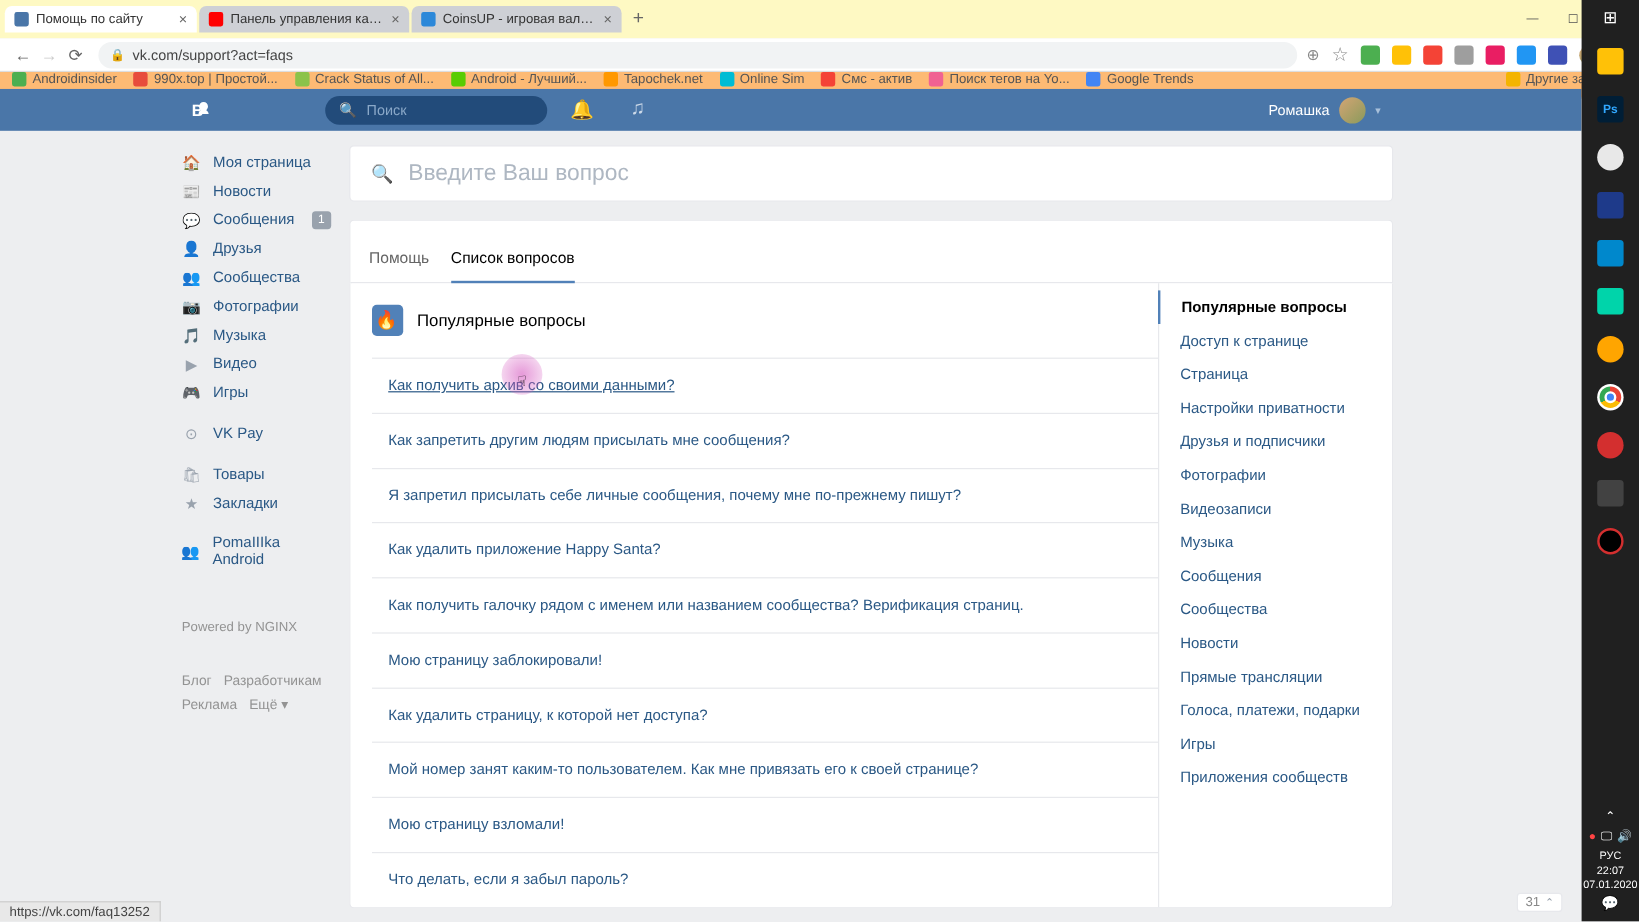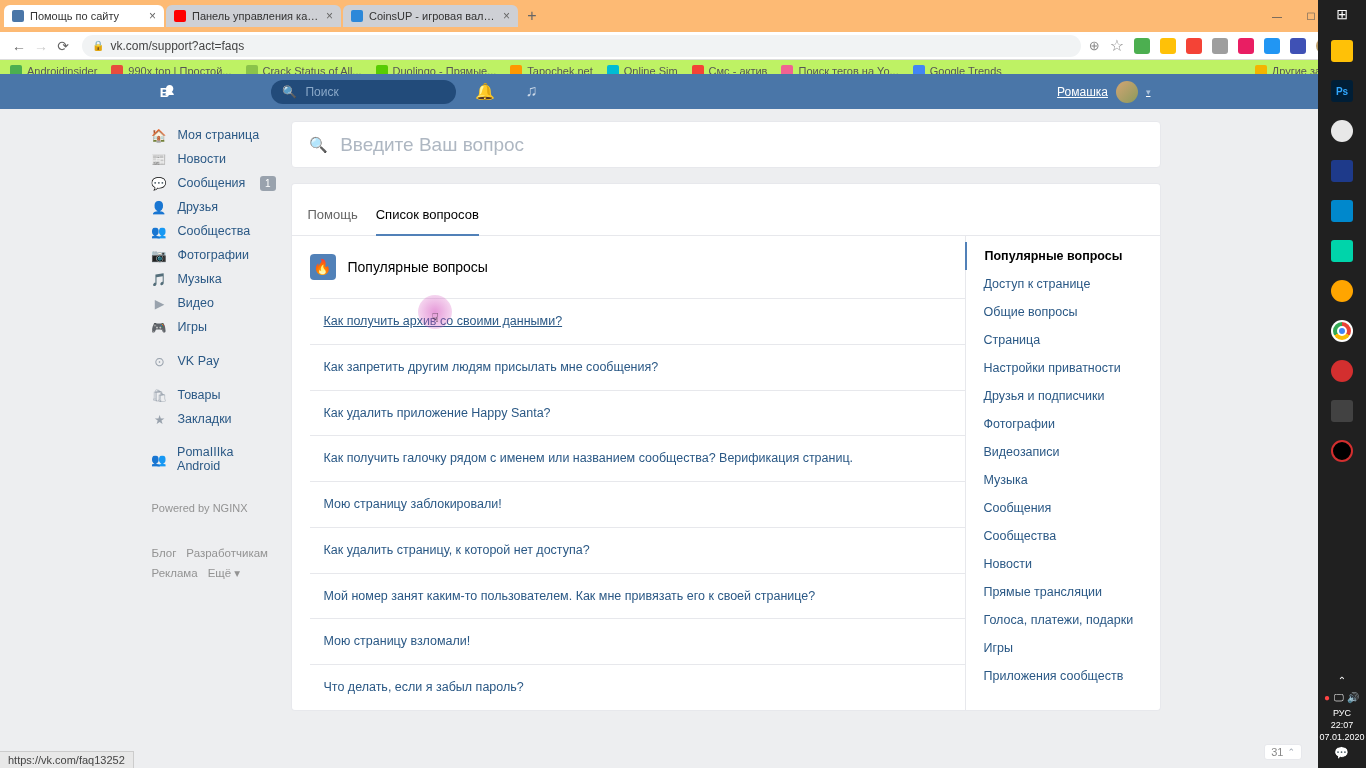--- a/index.html
+++ b/index.html
@@ -1,60 +1,60 @@
 <!DOCTYPE html>
 <html><head>
 <meta charset="utf-8">
 <style>
 * { margin: 0; padding: 0; box-sizing: border-box; font-family: -apple-system, BlinkMacSystemFont, "Segoe UI", Arial, sans-serif; }
 body { background: #edeef0; overflow: hidden; width: 1366px; height: 768px; position: relative; }
 
 
-.browser-tabs { height: 24px; background: #fdba74; display: flex; align-items: center; padding: 16px 4px; }
+.browser-tabs { height: 24px; background: #fef9c3; display: flex; align-items: center; padding: 16px 4px; }
 .tab { height: 22px; background: #fff; border-radius: 6px 6px 0 0; padding: 0 8px; display: flex; align-items: center; font-size: 11px; color: #333; margin-right: 2px; max-width: 175px; min-width: 160px; cursor: pointer; }
 .tab.inactive { background: #ced0d5; }
 .tab .favicon { width: 12px; height: 12px; margin-right: 6px; border-radius: 2px; flex-shrink: 0; }
 .tab .tab-title { white-space: nowrap; overflow: hidden; text-overflow: ellipsis; flex: 1; }
 .tab .close { margin-left: 6px; font-size: 12px; color: #666; }
 .tab-new { width: 24px; text-align: center; color: #666; font-size: 16px; cursor: pointer; }
 .window-controls { margin-left: auto; display: flex; }
 .win-ctrl { width: 34px; text-align: center; color: #555; font-size: 10px; }
 
 .url-bar { height: 28px; background: #fff; display: flex; align-items: center; padding: 0 8px; border-bottom: 1px solid #ddd; }
 .nav-btn { width: 22px; color: #666; text-align: center; font-size: 14px; }
 .url-input { flex: 1; margin: 0 8px; background: #f1f3f4; border-radius: 12px; height: 22px; display: flex; align-items: center; padding: 0 10px; font-size: 12px; color: #444; }
 .url-input .lock { margin-right: 6px; font-size: 10px; }
 .ext-icons { display: flex; gap: 10px; align-items: center; }
 .ext-icon { width: 16px; height: 16px; border-radius: 3px; }
 
-.bookmarks { height: 22px; background: #bef264; display: flex; align-items: center; padding: 0 10px; gap: 14px; font-size: 11px; color: #555; border-bottom: 1px solid #ccc; }
+.bookmarks { height: 22px; background: #fdba74; display: flex; align-items: flex-start; padding: 0 10px; gap: 14px; font-size: 11px; color: #555; border-bottom: 1px solid #ccc; }
 .bookmark { display: flex; align-items: center; gap: 5px; cursor: pointer; }
 .bm-icon { width: 12px; height: 12px; border-radius: 2px; }
 .bookmarks-right { margin-left: auto; }
 
 
 .vk-header { height: 35px; background: #4a76a8; display: flex; align-items: center; padding: 0; }
 .vk-header-inner { width: 1015px; margin: 0 auto; display: flex; align-items: center; padding: 0 10px; position: relative; left: -6px;}
 .vk-logo { width: 30px; height: 20px; margin-right: 85px; }
 .vk-search { width: 185px; background: #224b7a; border-radius: 14px; height: 24px; display: flex; align-items: center; padding: 0 12px; color: #8aa8c8; font-size: 12px; }
 .vk-search-icon { margin-right: 8px; }
 .vk-top-icons { margin-left: 20px; display: flex; gap: 30px; color: #ccd9e8; }
-.vk-user { margin-left: auto; display: flex; align-items: center; gap: 8px; color: #fff; font-size: 12px; text-decoration: underline; }
+.vk-user { margin-left: auto; display: flex; align-items: center; gap: 8px; color: #fff; font-size: 12px; }
 .vk-avatar { width: 22px; height: 22px; border-radius: 50%; background: linear-gradient(135deg, #d4a574, #8a9a5b); }
 
 
 .vk-container { width: 1015px; margin: 12px auto 0; display: flex; gap: 15px; position: relative; left:-6px;}
 
 
 .sidebar { width: 130px; padding-top: 2px; }
 .side-item { display: flex; align-items: center; padding: 4px 0 4px 6px; font-size: 12.5px; color: #2a5885; cursor: pointer; }
 .side-icon { width: 16px; height: 16px; margin-right: 10px; color: #99a2ad; display: flex; align-items: center; justify-content: center; }
 .side-badge { margin-left: auto; background: #99a2ad; color: #fff; border-radius: 3px; padding: 0 5px; font-size: 10px; height: 15px; line-height: 15px; }
 .side-sep { height: 10px; }
-.side-footer { font-size: 11px; color: #939393; margin-top: 25px; padding-left: 6px; }
+.side-footer { font-size: 11px; color: #939393; margin-top: 40px; padding-left: 6px; }
 .side-links { margin-top: 30px; font-size: 11.5px; color: #939393; padding-left: 6px; line-height: 1.7; }
 .side-links span { margin-right: 10px; cursor: pointer; margin-top: 32px; }
 
 
 .content { flex: 1; }
 .search-card { background: #fff; border-radius: 4px; border: 1px solid #e7e8ec; height: 47px; display: flex; align-items: center; padding: 0 18px; margin-bottom: 15px; }
 .search-card-icon { color: #aeb7c2; margin-right: 12px; font-size: 15px; }
 .search-card input { border: none; outline: none; font-size: 19px; flex: 1; color: #333; }
 .search-card input::placeholder { color: #aeb7c2; }
 
@@ -149,21 +149,21 @@
       <div class="bookmark">
         <div class="bm-icon" style="background:#e74c3c"></div>
         <span>990x.top | Простой...</span>
       </div>
       <div class="bookmark">
         <div class="bm-icon" style="background:#8bc34a"></div>
         <span>Crack Status of All...</span>
       </div>
       <div class="bookmark">
         <div class="bm-icon" style="background:#58cc02"></div>
-        <span>Duolingo - Прямые...</span>
+        <span>Android - Лучший...</span>
       </div>
       <div class="bookmark">
         <div class="bm-icon" style="background:#ff9800"></div>
         <span>Tapochek.net</span>
       </div>
       <div class="bookmark">
         <div class="bm-icon" style="background:#00bcd4"></div>
         <span>Online Sim</span>
       </div>
       <div class="bookmark">
@@ -296,33 +296,33 @@
 
       <div class="content-body">
         <div class="questions">
           <div class="q-header">
             <div class="q-icon">🔥</div>
             <div class="q-title">Популярные вопросы</div>
           </div>
           <div id="q-list" style="margin-left:-18px;padding-left:18px">
               <div class="q-item hov">Как получить архив со своими данными?<div class="cursor-indicator"></div><div class="cursor-hand">☟</div></div>
               <div class="q-item">Как запретить другим людям присылать мне сообщения?</div>
+              <div class="q-item">Я запретил присылать себе личные сообщения, почему мне по-прежнему пишут?</div>
               <div class="q-item">Как удалить приложение Happy Santa?</div>
               <div class="q-item">Как получить галочку рядом с именем или названием сообщества? Верификация страниц.</div>
               <div class="q-item">Мою страницу заблокировали!</div>
               <div class="q-item">Как удалить страницу, к которой нет доступа?</div>
               <div class="q-item">Мой номер занят каким-то пользователем. Как мне привязать его к своей странице?</div>
               <div class="q-item">Мою страницу взломали!</div>
               <div class="q-item">Что делать, если я забыл пароль?</div>
             </div>
         </div>
         <div class="categories" id="cat-list">
             <div class="cat-item active">Популярные вопросы</div>
             <div class="cat-item">Доступ к странице</div>
-            <div class="cat-item">Общие вопросы</div>
             <div class="cat-item">Страница</div>
             <div class="cat-item">Настройки приватности</div>
             <div class="cat-item">Друзья и подписчики</div>
             <div class="cat-item">Фотографии</div>
             <div class="cat-item">Видеозаписи</div>
             <div class="cat-item">Музыка</div>
             <div class="cat-item">Сообщения</div>
             <div class="cat-item">Сообщества</div>
             <div class="cat-item">Новости</div>
             <div class="cat-item">Прямые трансляции</div>

